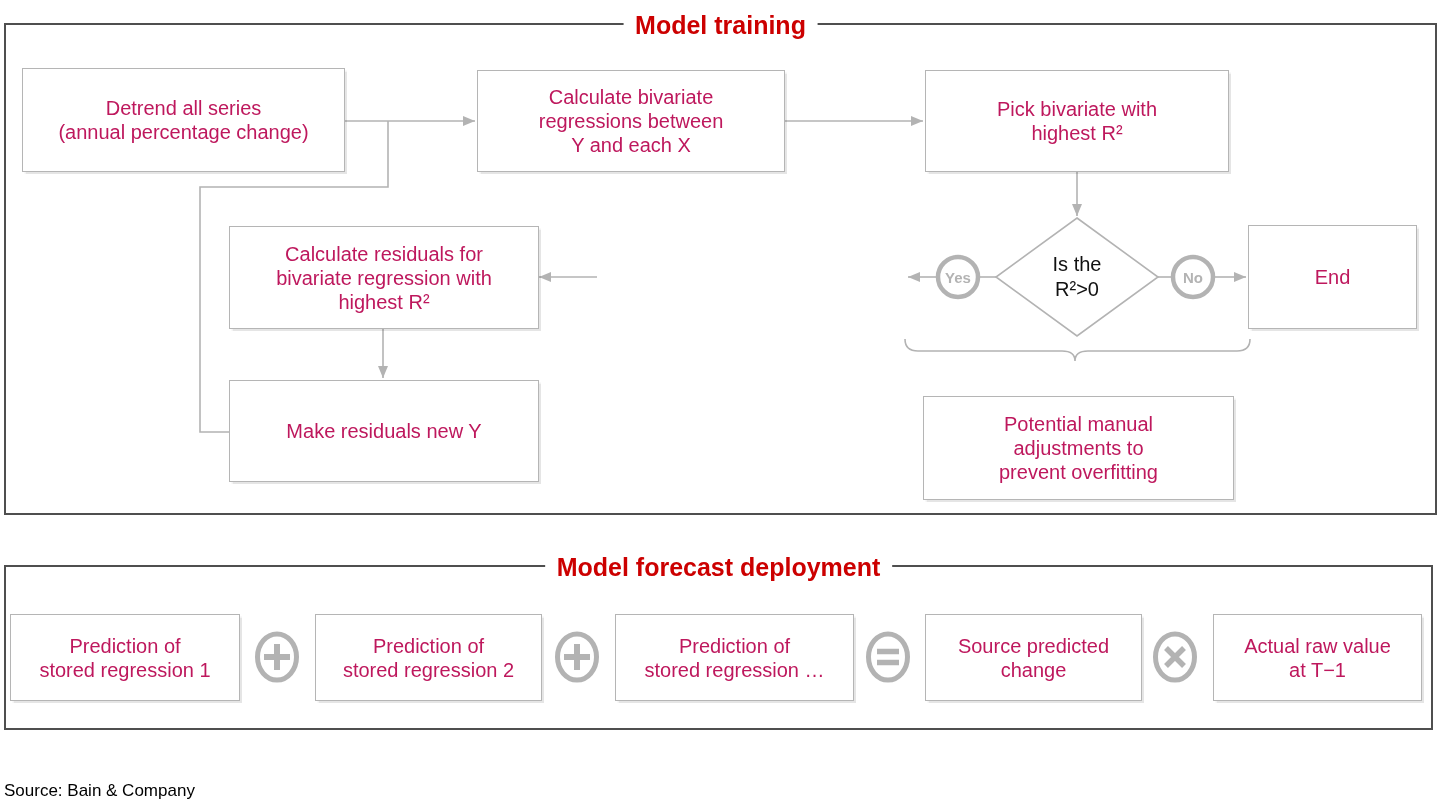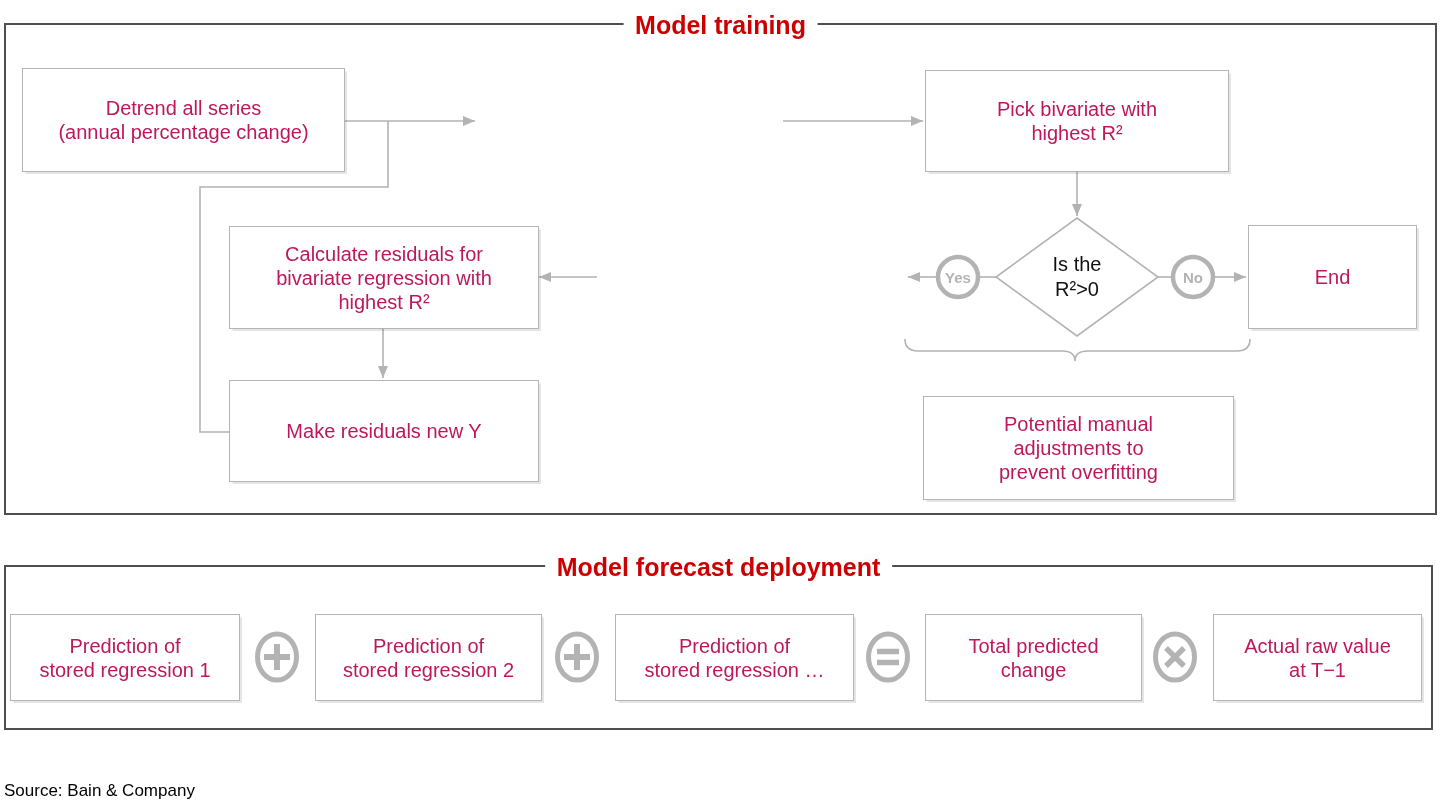--- a/index.html
+++ b/index.html
@@ -53,20 +53,23 @@
     <circle cx="958" cy="277" r="20" fill="#ffffff" stroke="#b3b3b3" stroke-width="4.5"></circle>
     <circle cx="1193" cy="277" r="20" fill="#ffffff" stroke="#b3b3b3" stroke-width="4.5"></circle>
   </svg>
 
   <div class="frame" style="left:4px;top:23px;width:1429px;height:488px;">
     <div class="frame-title">Model training</div>
   </div>
 
   <div class="box" style="left:22px;top:68px;width:321px;height:102px;">Detrend all series
 (annual percentage change)</div>
+  <div class="box" style="left:477px;top:70px;width:306px;height:100px;">Calculate bivariate
+regressions between
+Y and each X</div>
   <div class="box" style="left:925px;top:70px;width:302px;height:100px;">Pick bivariate with
 highest R²</div>
   <div class="box" style="left:229px;top:226px;width:308px;height:101px;">Calculate residuals for
 bivariate regression with
 highest R²</div>
   <div class="box" style="left:229px;top:380px;width:308px;height:100px;">Make residuals new Y</div>
   <div class="box" style="left:923px;top:396px;width:309px;height:102px;">Potential manual
 adjustments to
 prevent overfitting</div>
   <div class="box" style="left:1248px;top:225px;width:167px;height:102px;">End</div>
@@ -79,21 +82,21 @@
   <div class="frame" style="left:4px;top:565px;width:1425px;height:161px;">
     <div class="frame-title">Model forecast deployment</div>
   </div>
 
   <div class="box" style="left:10px;top:614px;width:228px;height:85px;">Prediction of
 stored regression 1</div>
   <div class="box" style="left:315px;top:614px;width:225px;height:85px;">Prediction of
 stored regression 2</div>
   <div class="box" style="left:615px;top:614px;width:237px;height:85px;">Prediction of
 stored regression …</div>
-  <div class="box" style="left:925px;top:614px;width:215px;height:85px;">Total predicted
+  <div class="box" style="left:925px;top:614px;width:215px;height:85px;">Source predicted
 change</div>
   <div class="box" style="left:1213px;top:614px;width:207px;height:85px;">Actual raw value
 at T−1</div>
 
   <div class="op" style="left:254px;top:631px;">
     <svg width="46" height="52" viewBox="0 0 46 52">
       <ellipse cx="23" cy="26" rx="19.5" ry="23" fill="none" stroke="#b3b3b3" stroke-width="5"></ellipse>
       <path d="M23,13 L23,39 M10,26 L36,26" stroke="#b3b3b3" stroke-width="6" fill="none"></path>
     </svg>
   </div>

